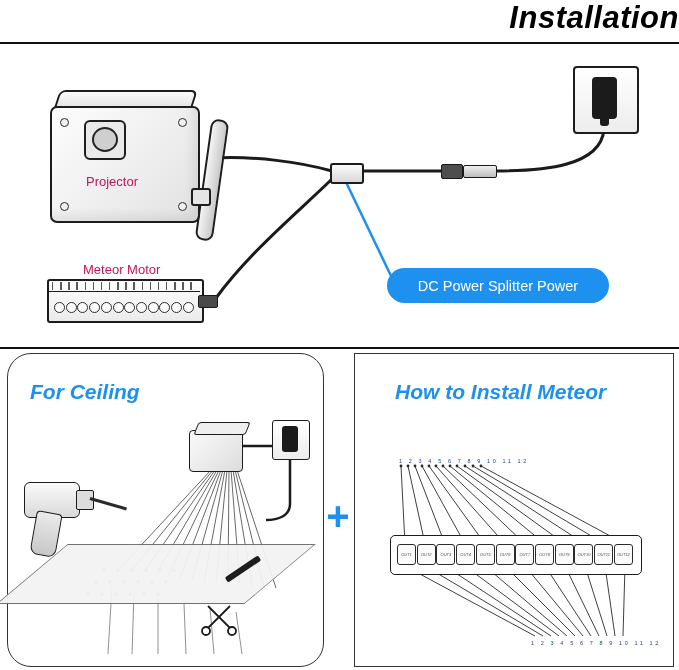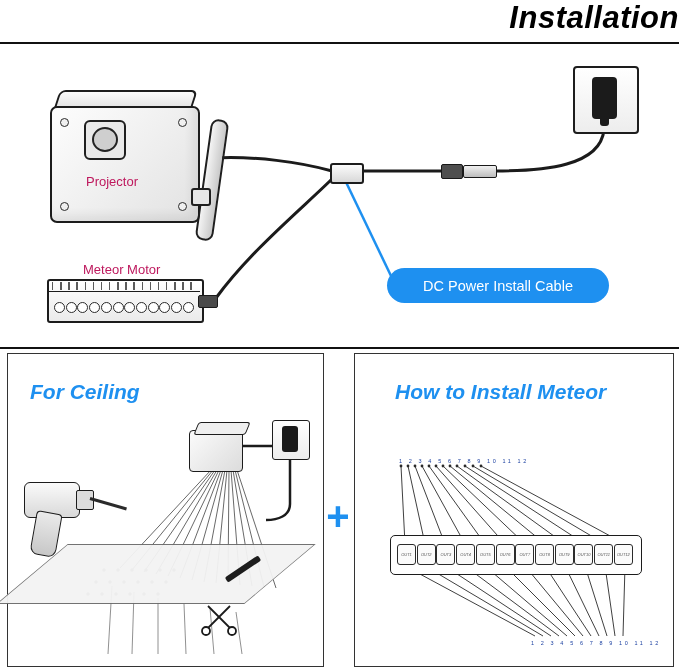--- a/index.html
+++ b/index.html
@@ -302,20 +302,21 @@
   .panel {
     position: absolute;
     top: 4px;
     height: 312px;
     border: 1.5px solid #333333;
     background: #ffffff;
   }
   .panel-left {
     left: 7px;
     width: 315px;
+    border-radius: 24px;
   }
   .panel-right {
     left: 354px;
     width: 318px;
   }
   .panel-title {
     position: absolute;
     color: #1e90f0;
     font-size: 21px;
     font-weight: bold;
@@ -561,21 +562,21 @@
 
     <div class="outlet"></div>
     <div class="adapter"></div>
     <div class="adapter-tip"></div>
 
     <div class="splitter"></div>
     <div class="barrel-a"></div>
     <div class="barrel-b"></div>
 
     <div class="callout">
-      <span>DC Power Install Cable</span>
+      <span>DC Power Splitter Power</span>
     </div>
   </div>
 
   <div class="mid-rule"></div>
 
   <div class="bottom">
 
     <div class="panel panel-left">
       <div class="panel-title" style="left:22px; top:22px;">For Ceiling</div>
 

